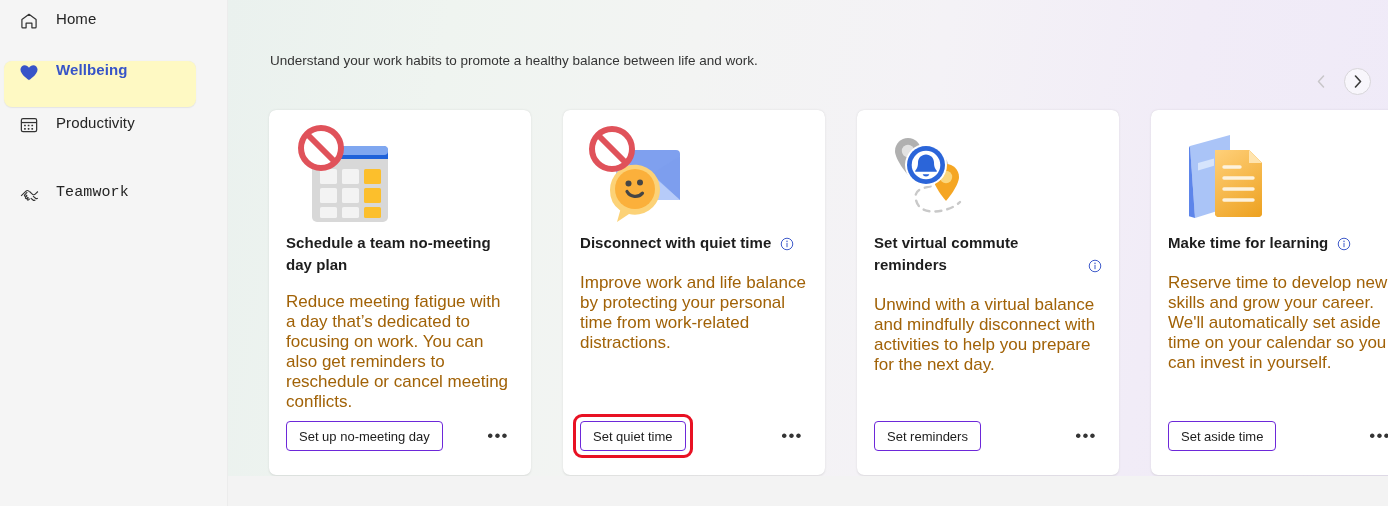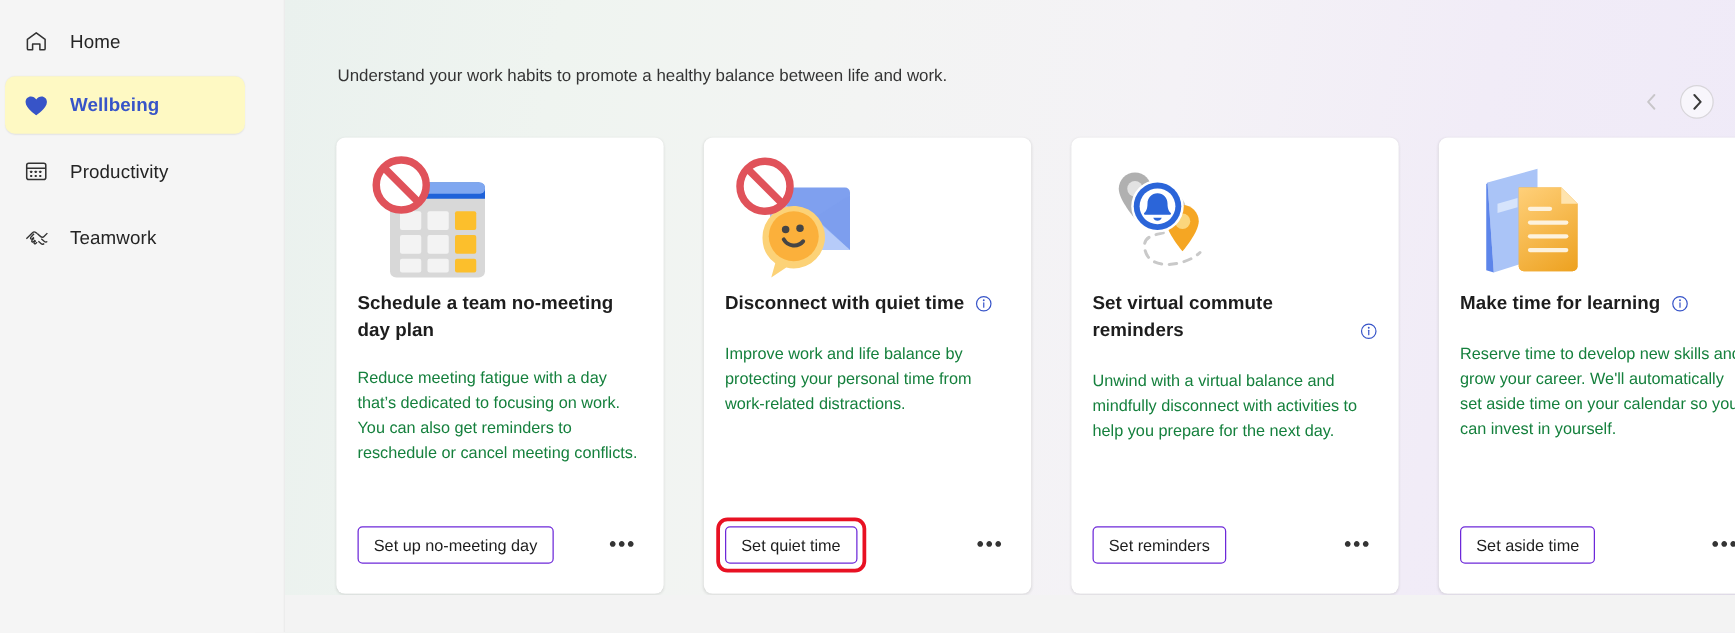--- a/index.html
+++ b/index.html
@@ -29,21 +29,21 @@
   #sidebar::after {
     content: "";
     position: absolute;
     top: 0; right: 0;
     width: 1px; height: 506px;
     background: #ececec;
   }
   .nav-item {
     position: relative;
     display: flex;
-    align-items: center;
+    align-items: flex-start;
     height: 46px;
     margin: 0 32px 0 4px;
     padding-left: 14px;
     border-radius: 8px;
     cursor: pointer;
   }
   .nav-item .nav-label {
     font-size: 15px;
     color: #242424;
     margin-left: 16px;
@@ -52,21 +52,21 @@
   .nav-item.active {
     background: #fef9c3;
     box-shadow: 0 .3px 1.2px rgba(0,0,0,.07);
   }
   .nav-item.active .nav-label { color: #3754c8; font-weight: 600; }
   .nav-icon { width: 22px; height: 22px; display: flex; align-items: center; justify-content: center; }
 
   #nav-home     { top: 8px; }
   #nav-wellbeing{ top: 13px; }
   #nav-prod     { top: 20px; }
-  #nav-team     { top: 27px; }
+  #nav-team     { top: 44px; font-family: Liberation Mono, monospace; }
 
   
   #main {
     position: relative;
     flex: 1 1 auto;
     height: 506px;
     background:
       linear-gradient(100deg,
         #eaf1ee 0%,
         #eff4f0 18%,
@@ -139,23 +139,23 @@
     line-height: 22px;
     letter-spacing: .05px;
     display: flex;
     align-items: flex-start;
     gap: 9px;
   }
   .card-title .ttl { max-width: 205px; }
   .info-icon { flex: 0 0 auto; margin-top: 3px; cursor: pointer; }
   .card-body {
     margin-top: 16px;
-    font-size: 13px;
+    font-size: 17px;
     line-height: 20px;
-    color: #15803d;
+    color: #a16207;
   }
   .card-footer {
     position: absolute;
     left: 17px; right: 17px;
     bottom: 24px;
     display: flex;
     align-items: center;
     justify-content: space-between;
   }
   .action-btn {

